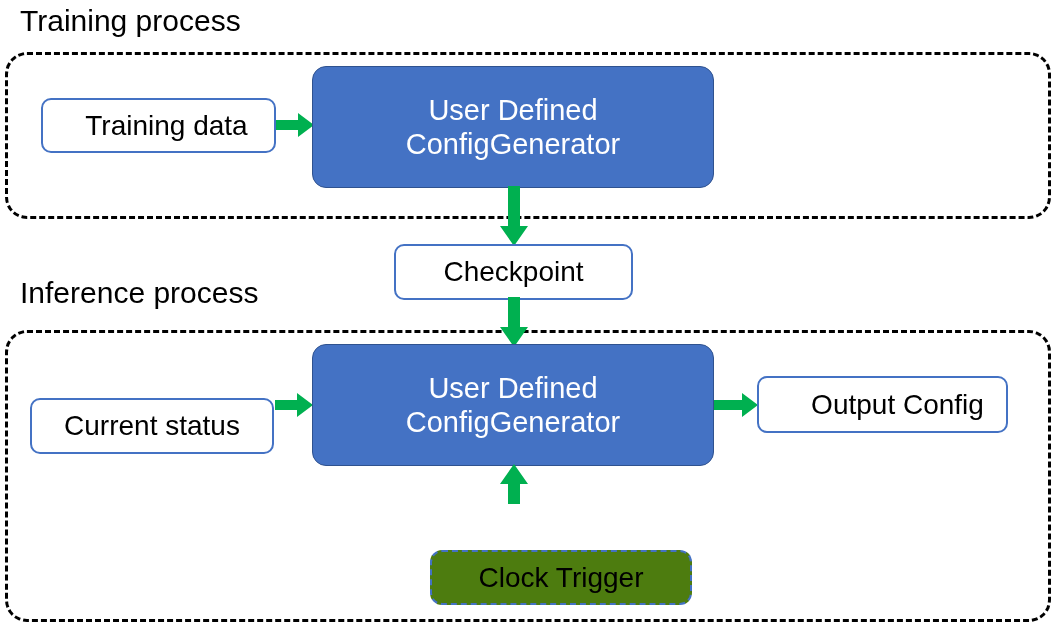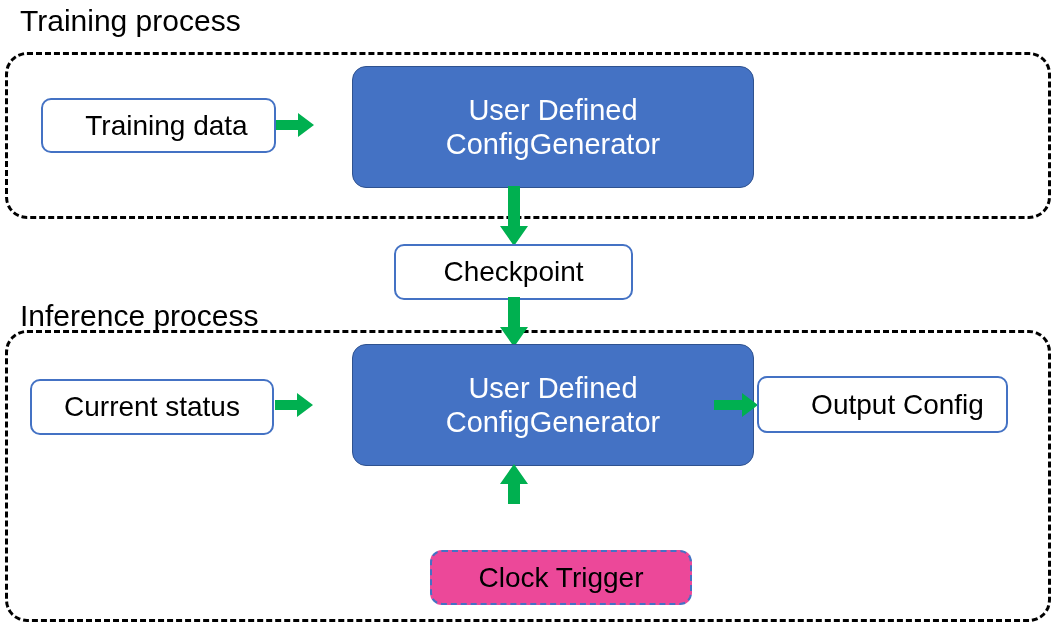--- a/index.html
+++ b/index.html
@@ -13,21 +13,21 @@
 
   
   .section-label{
     position:absolute;
     font-size:30px;
     color:#000000;
     line-height:1;
     white-space:nowrap;
   }
   #label-training{left:20px;top:6px;}
-  #label-inference{left:20px;top:301px;}
+  #label-inference{left:20px;top:278px;}
 
   
   .group-box{
     position:absolute;
     border:3px dashed #000000;
     border-radius:22px;
     background:transparent;
     box-sizing:border-box;
   }
   #group-training{left:5px;top:52px;width:1046px;height:167px;}
@@ -40,21 +40,20 @@
     border:1.5px solid #2F528F;
     border-radius:14px;
     box-sizing:border-box;
     display:flex;
     align-items:center;
     justify-content:center;
     text-align:center;
     color:#ffffff;
     font-size:29px;
     line-height:1.18;
-    margin-left:40px;
   }
   #proc-train{left:312px;top:66px;width:402px;height:122px;}
   #proc-infer{left:312px;top:344px;width:402px;height:122px;}
   .proc-text{padding:0 10px;}
 
   
   .data-box{
     position:absolute;
     background:#ffffff;
     border:2px solid #4472C4;
@@ -62,27 +61,27 @@
     box-sizing:border-box;
     display:flex;
     align-items:center;
     justify-content:center;
     color:#000000;
     font-size:28px;
     white-space:nowrap;
   }
   #box-training-data{left:41px;top:98px;width:235px;height:55px;padding-left:16px;}
   #box-checkpoint{left:394px;top:244px;width:239px;height:56px;}
-  #box-current-status{left:30px;top:379px;width:244px;height:56px;}
+  #box-current-status{left:30px;top:398px;width:244px;height:56px;}
   #box-output-config{left:757px;top:376px;width:251px;height:57px;padding-left:30px;}
 
   
   .trigger-box{
     position:absolute;
-    background:#ec4899;
+    background:#4d7c0f;
     border:2px dashed #4472C4;
     border-radius:12px;
     box-sizing:border-box;
     display:flex;
     align-items:center;
     justify-content:center;
     color:#000000;
     font-size:28px;
     white-space:nowrap;
   }

